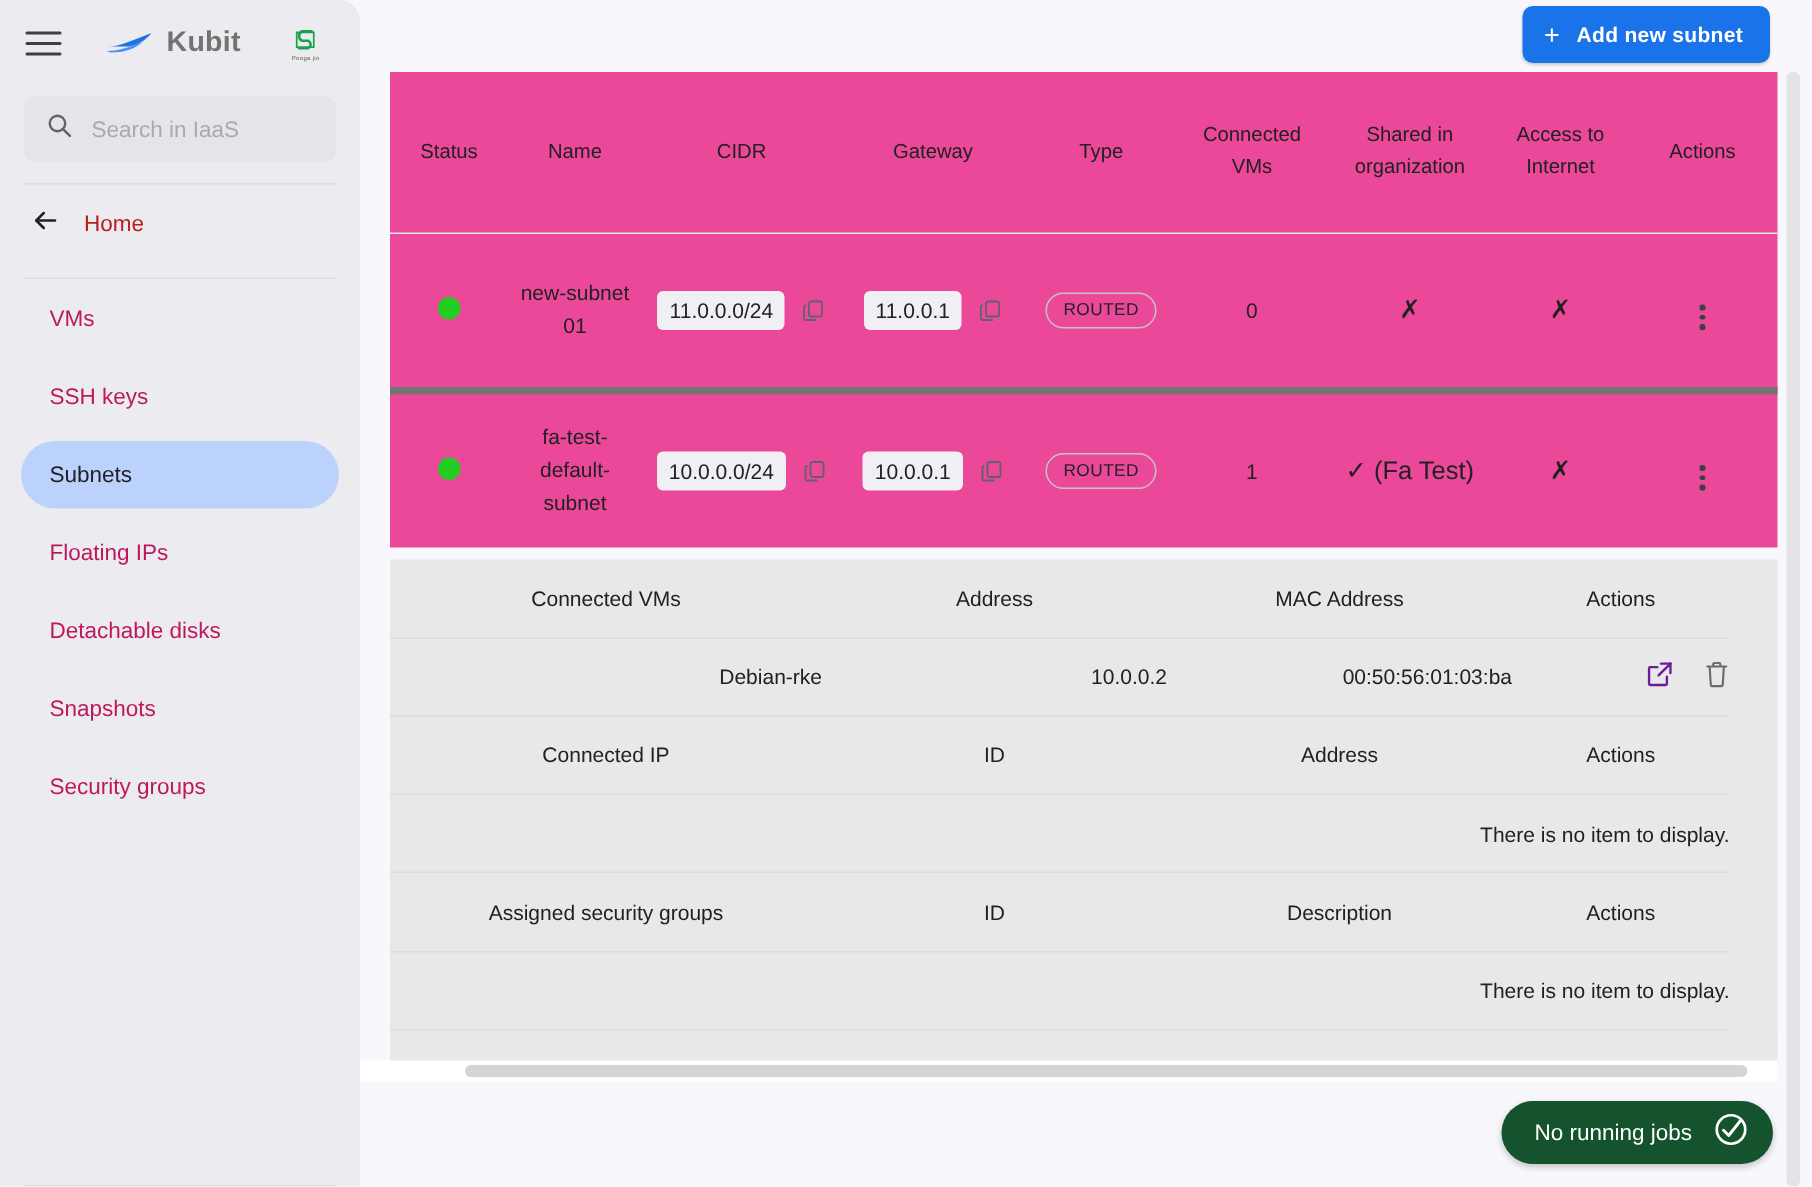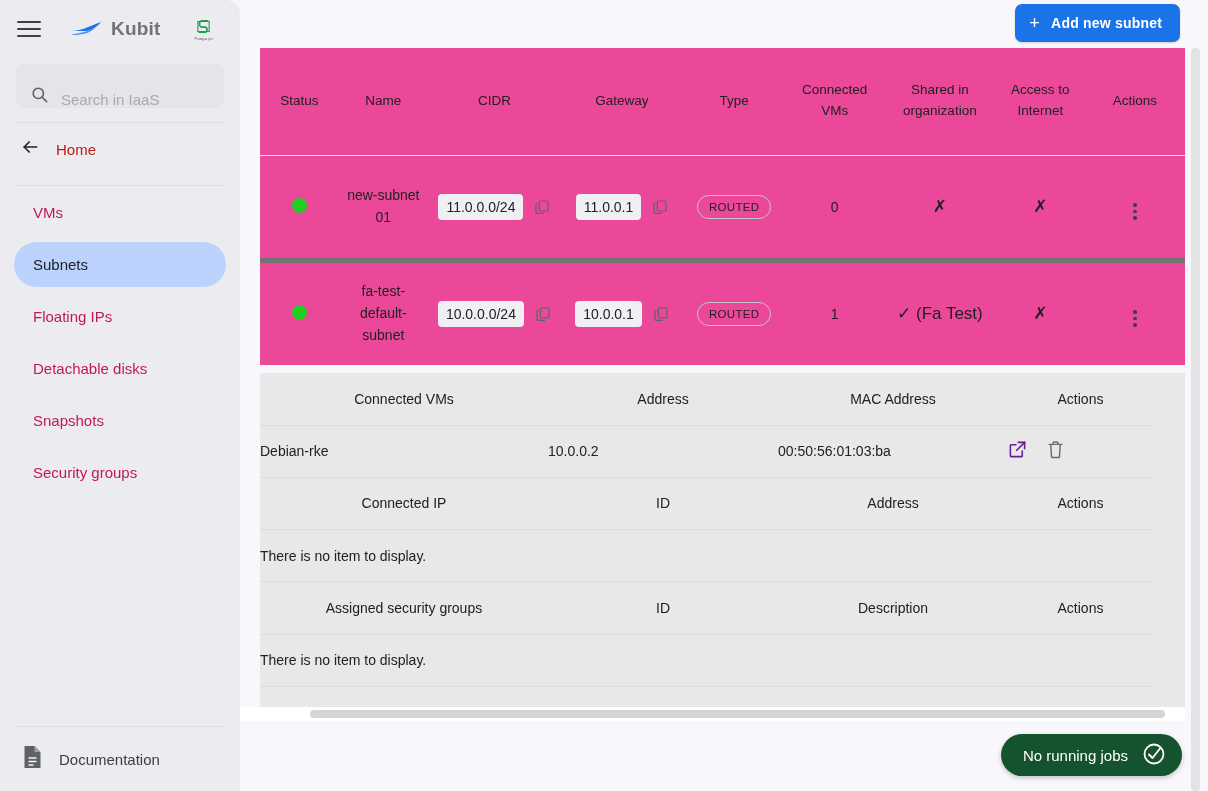--- a/index.html
+++ b/index.html
@@ -35,21 +35,21 @@
   }
   .brand-name {
     color: #737373; font-size: 19px; font-weight: bold; letter-spacing: .2px;
   }
   .partner-logo { margin-left: 24px; display: flex; flex-direction: column; align-items: center; }
   .partner-sub { font-size: 4px; color: #555; letter-spacing: .2px; margin-top: 1px;
                  transform: scaleY(0.9); white-space: nowrap; }
 
   .search-box {
     margin: 6px 16px 0 16px; height: 44px; background: #E4E4E9;
-    border-radius: 8px; display: flex; align-items: flex-end; gap: 12px;
+    border-radius: 8px; display: flex; align-items: center; gap: 12px;
     padding: 0 14px; cursor: text;
   }
   .search-box input {
     border: 0; background: transparent; outline: none;
     font-family: "Liberation Sans", sans-serif; font-size: 15px; color: #3c4043;
     width: 100%;
   }
   .search-box input::placeholder { color: #aaa9b0; }
 
   .sb-divider { height: 1px; background: #dcdce2; margin: 14px 16px 0 16px; }
@@ -148,21 +148,21 @@
   .detail {
     position: absolute; left: 20px; top: 373px;
     width: 925px; background: #E8E8E8; padding-bottom: 2px;
   }
   table.sub { width: 893px; margin-left: 0; border-collapse: collapse; table-layout: fixed; }
   table.sub th {
     font-weight: normal; font-size: 14px; color: #202124;
     text-align: center; height: 52px; vertical-align: middle;
   }
   table.sub td {
-    font-size: 14px; color: #202124; text-align: left;
+    font-size: 14px; color: #202124; text-align: right;
     height: 52px; vertical-align: middle;
   }
   table.sub tr.sub-head { border-bottom: 1px solid #dcdcdc; }
   table.sub tr.sub-body { border-bottom: 1px solid #dcdcdc; }
   .empty-msg { color: #8a8a8e; font-size: 14px; }
   .sub-c1 { width: 288px; }
   .sub-c2 { width: 230px; }
   .sub-c3 { width: 230px; }
   .sub-c4 { width: 145px; }
   .act-cell { display: inline-flex; gap: 20px; align-items: center; justify-content: center; }
@@ -244,51 +244,42 @@
       </span>
       <span class="label">Home</span>
     </div>
 
     <div class="sb-divider"></div>
 
     <nav class="nav-list">
       <div class="nav-item">
         <span>VMs</span>
       </div>
+      <div class="nav-item">
+        <span>SSH keys</span>
+      </div>
       <div class="nav-item active">
         <span>Subnets</span>
       </div>
       <div class="nav-item">
         <span>Floating IPs</span>
       </div>
       <div class="nav-item">
         <span>Detachable disks</span>
       </div>
       <div class="nav-item">
         <span>Snapshots</span>
       </div>
       <div class="nav-item">
         <span>Security groups</span>
       </div>
     </nav>
 
     <div class="sb-bottom">
       <div class="sb-divider"></div>
-      <div class="doc-row">
-        <span>
-          <svg width="21" height="24" viewBox="0 0 20 24">
-            <path d="M2 1 H12 L18 7 V23 H2 Z" fill="#5f6368"></path>
-            <path d="M12 1 L12 7 L18 7 Z" fill="#9aa0a6"></path>
-            <line x1="6" y1="13" x2="14" y2="13" stroke="#fff" stroke-width="1.4"></line>
-            <line x1="6" y1="16.5" x2="14" y2="16.5" stroke="#fff" stroke-width="1.4"></line>
-            <line x1="6" y1="20" x2="11" y2="20" stroke="#fff" stroke-width="1.4"></line>
-          </svg>
-        </span>
-        <span class="label">Documentation</span>
-      </div>
     </div>
   </aside>
 
   <section class="main">
 
     <div class="topbar">
 
       <button class="btn-add">
         <span class="plus">+</span>
         <span>Add new subnet</span>

